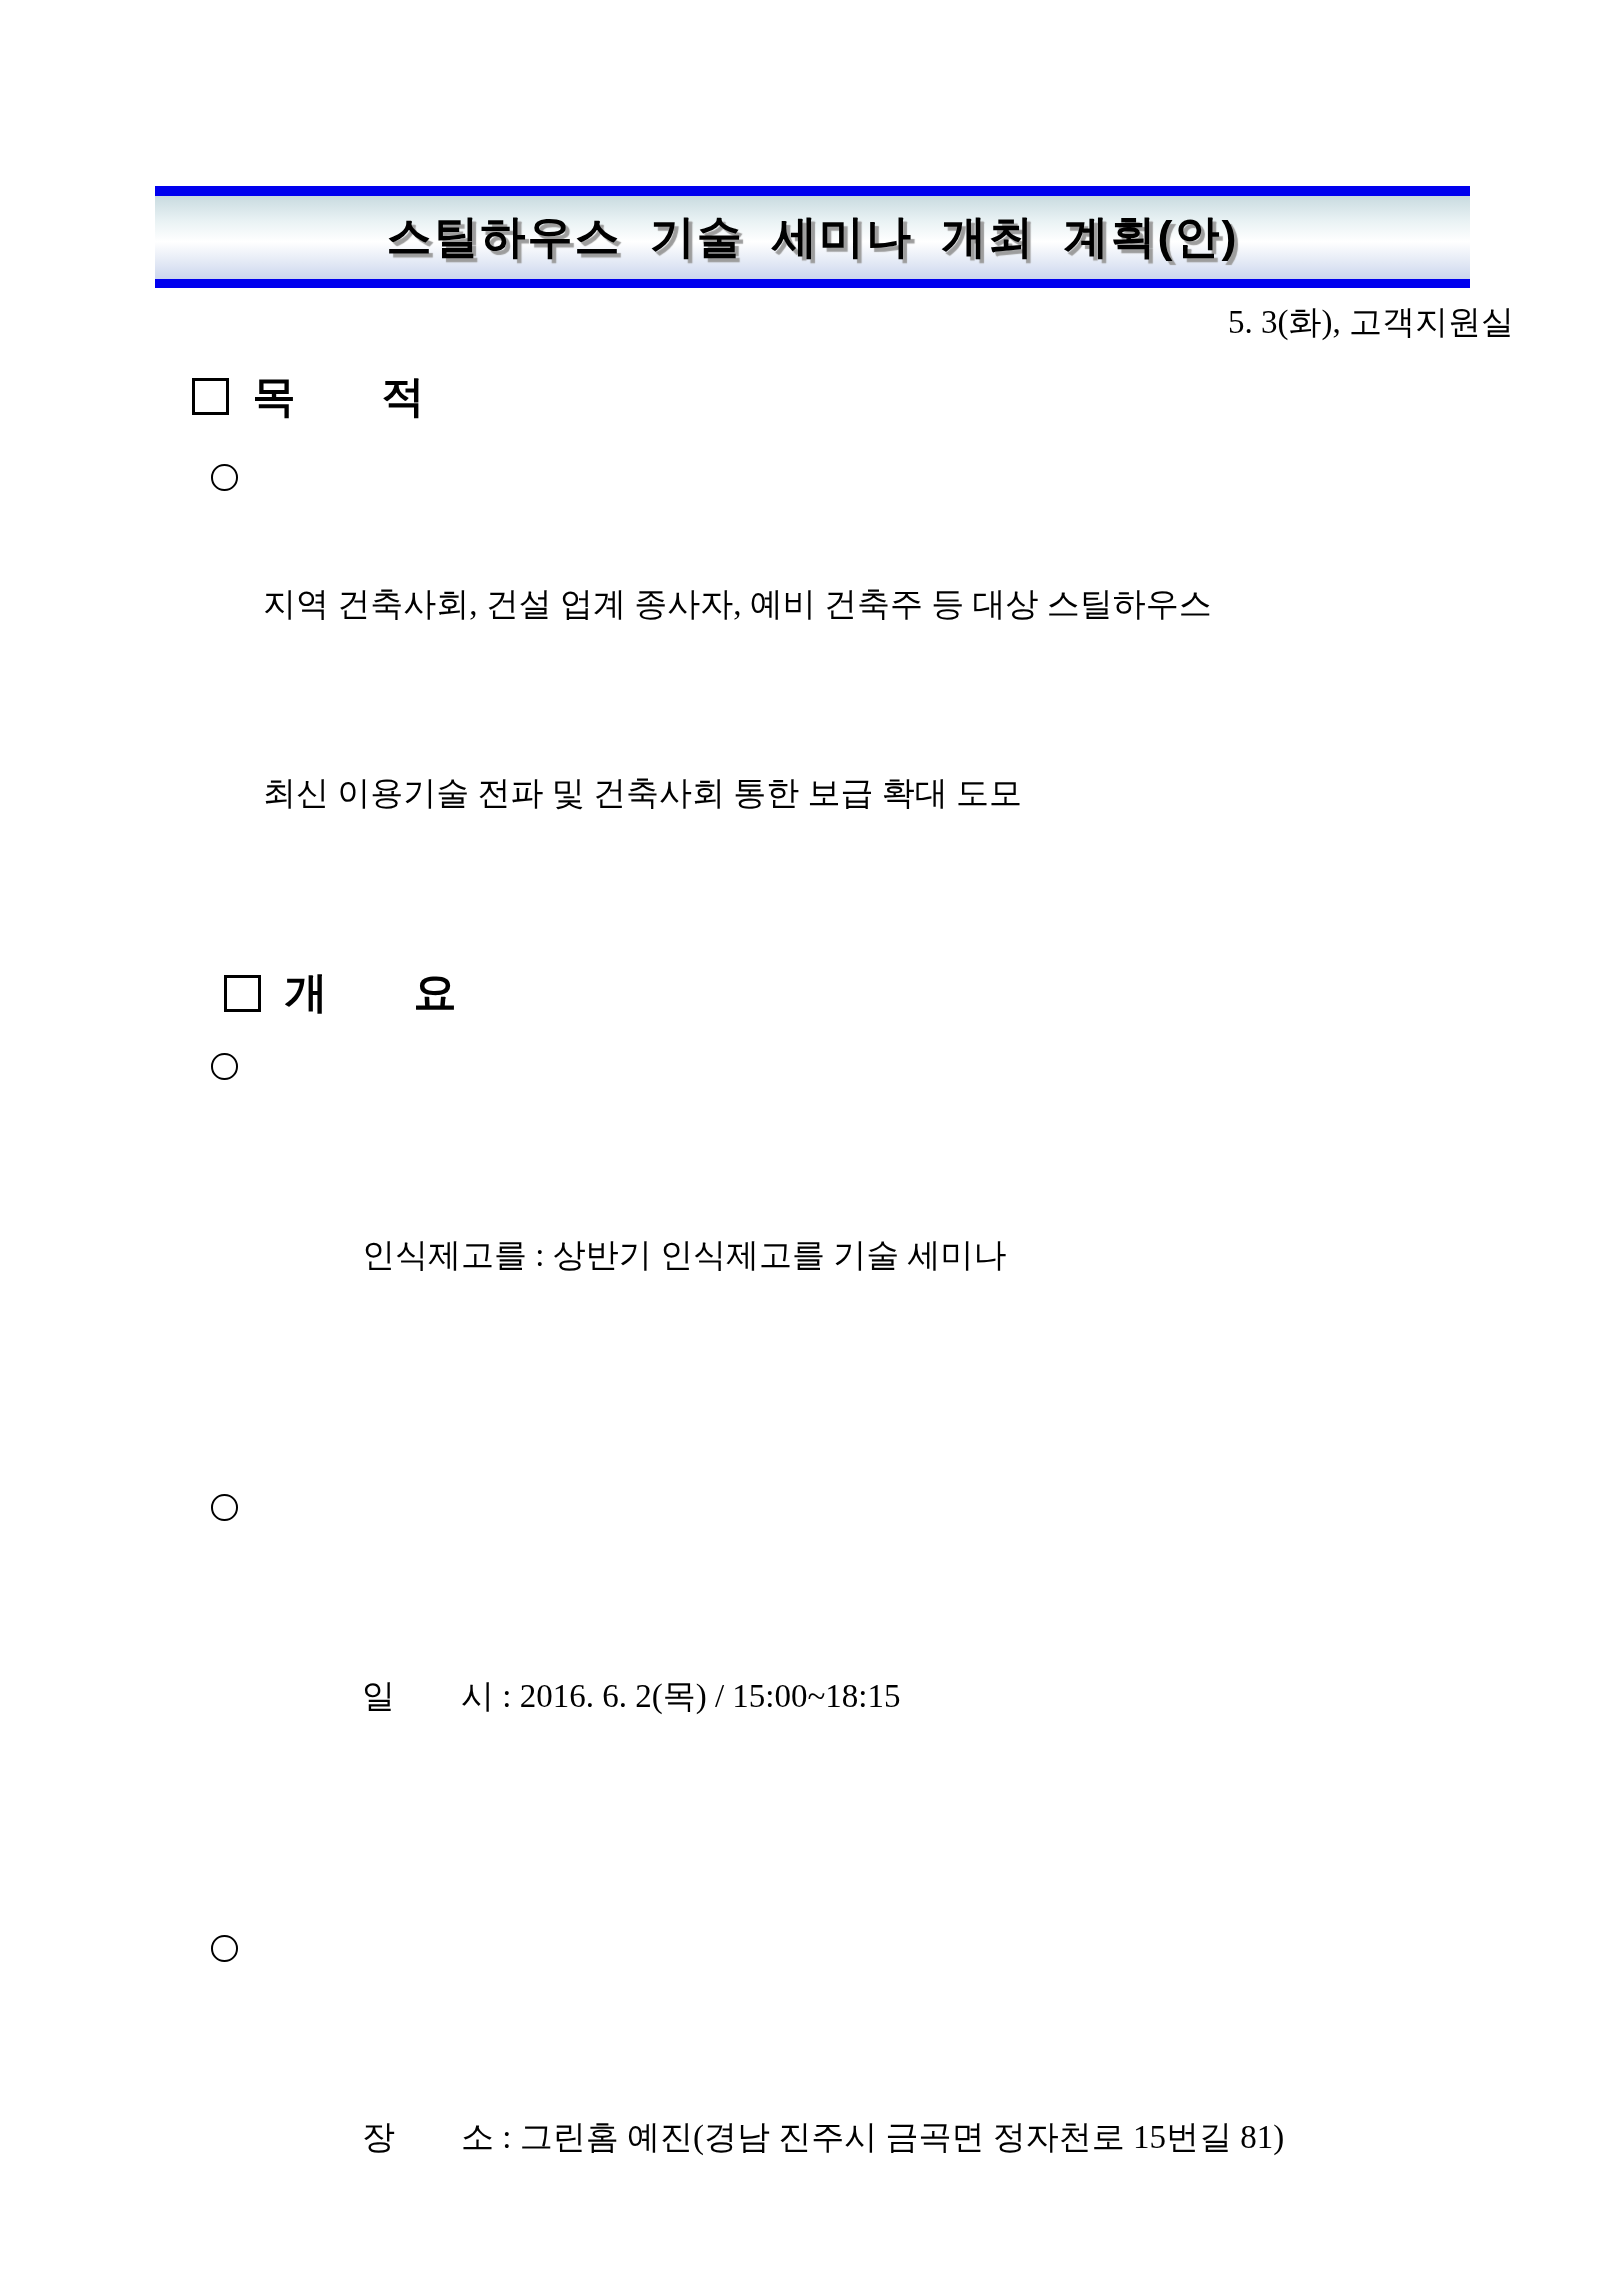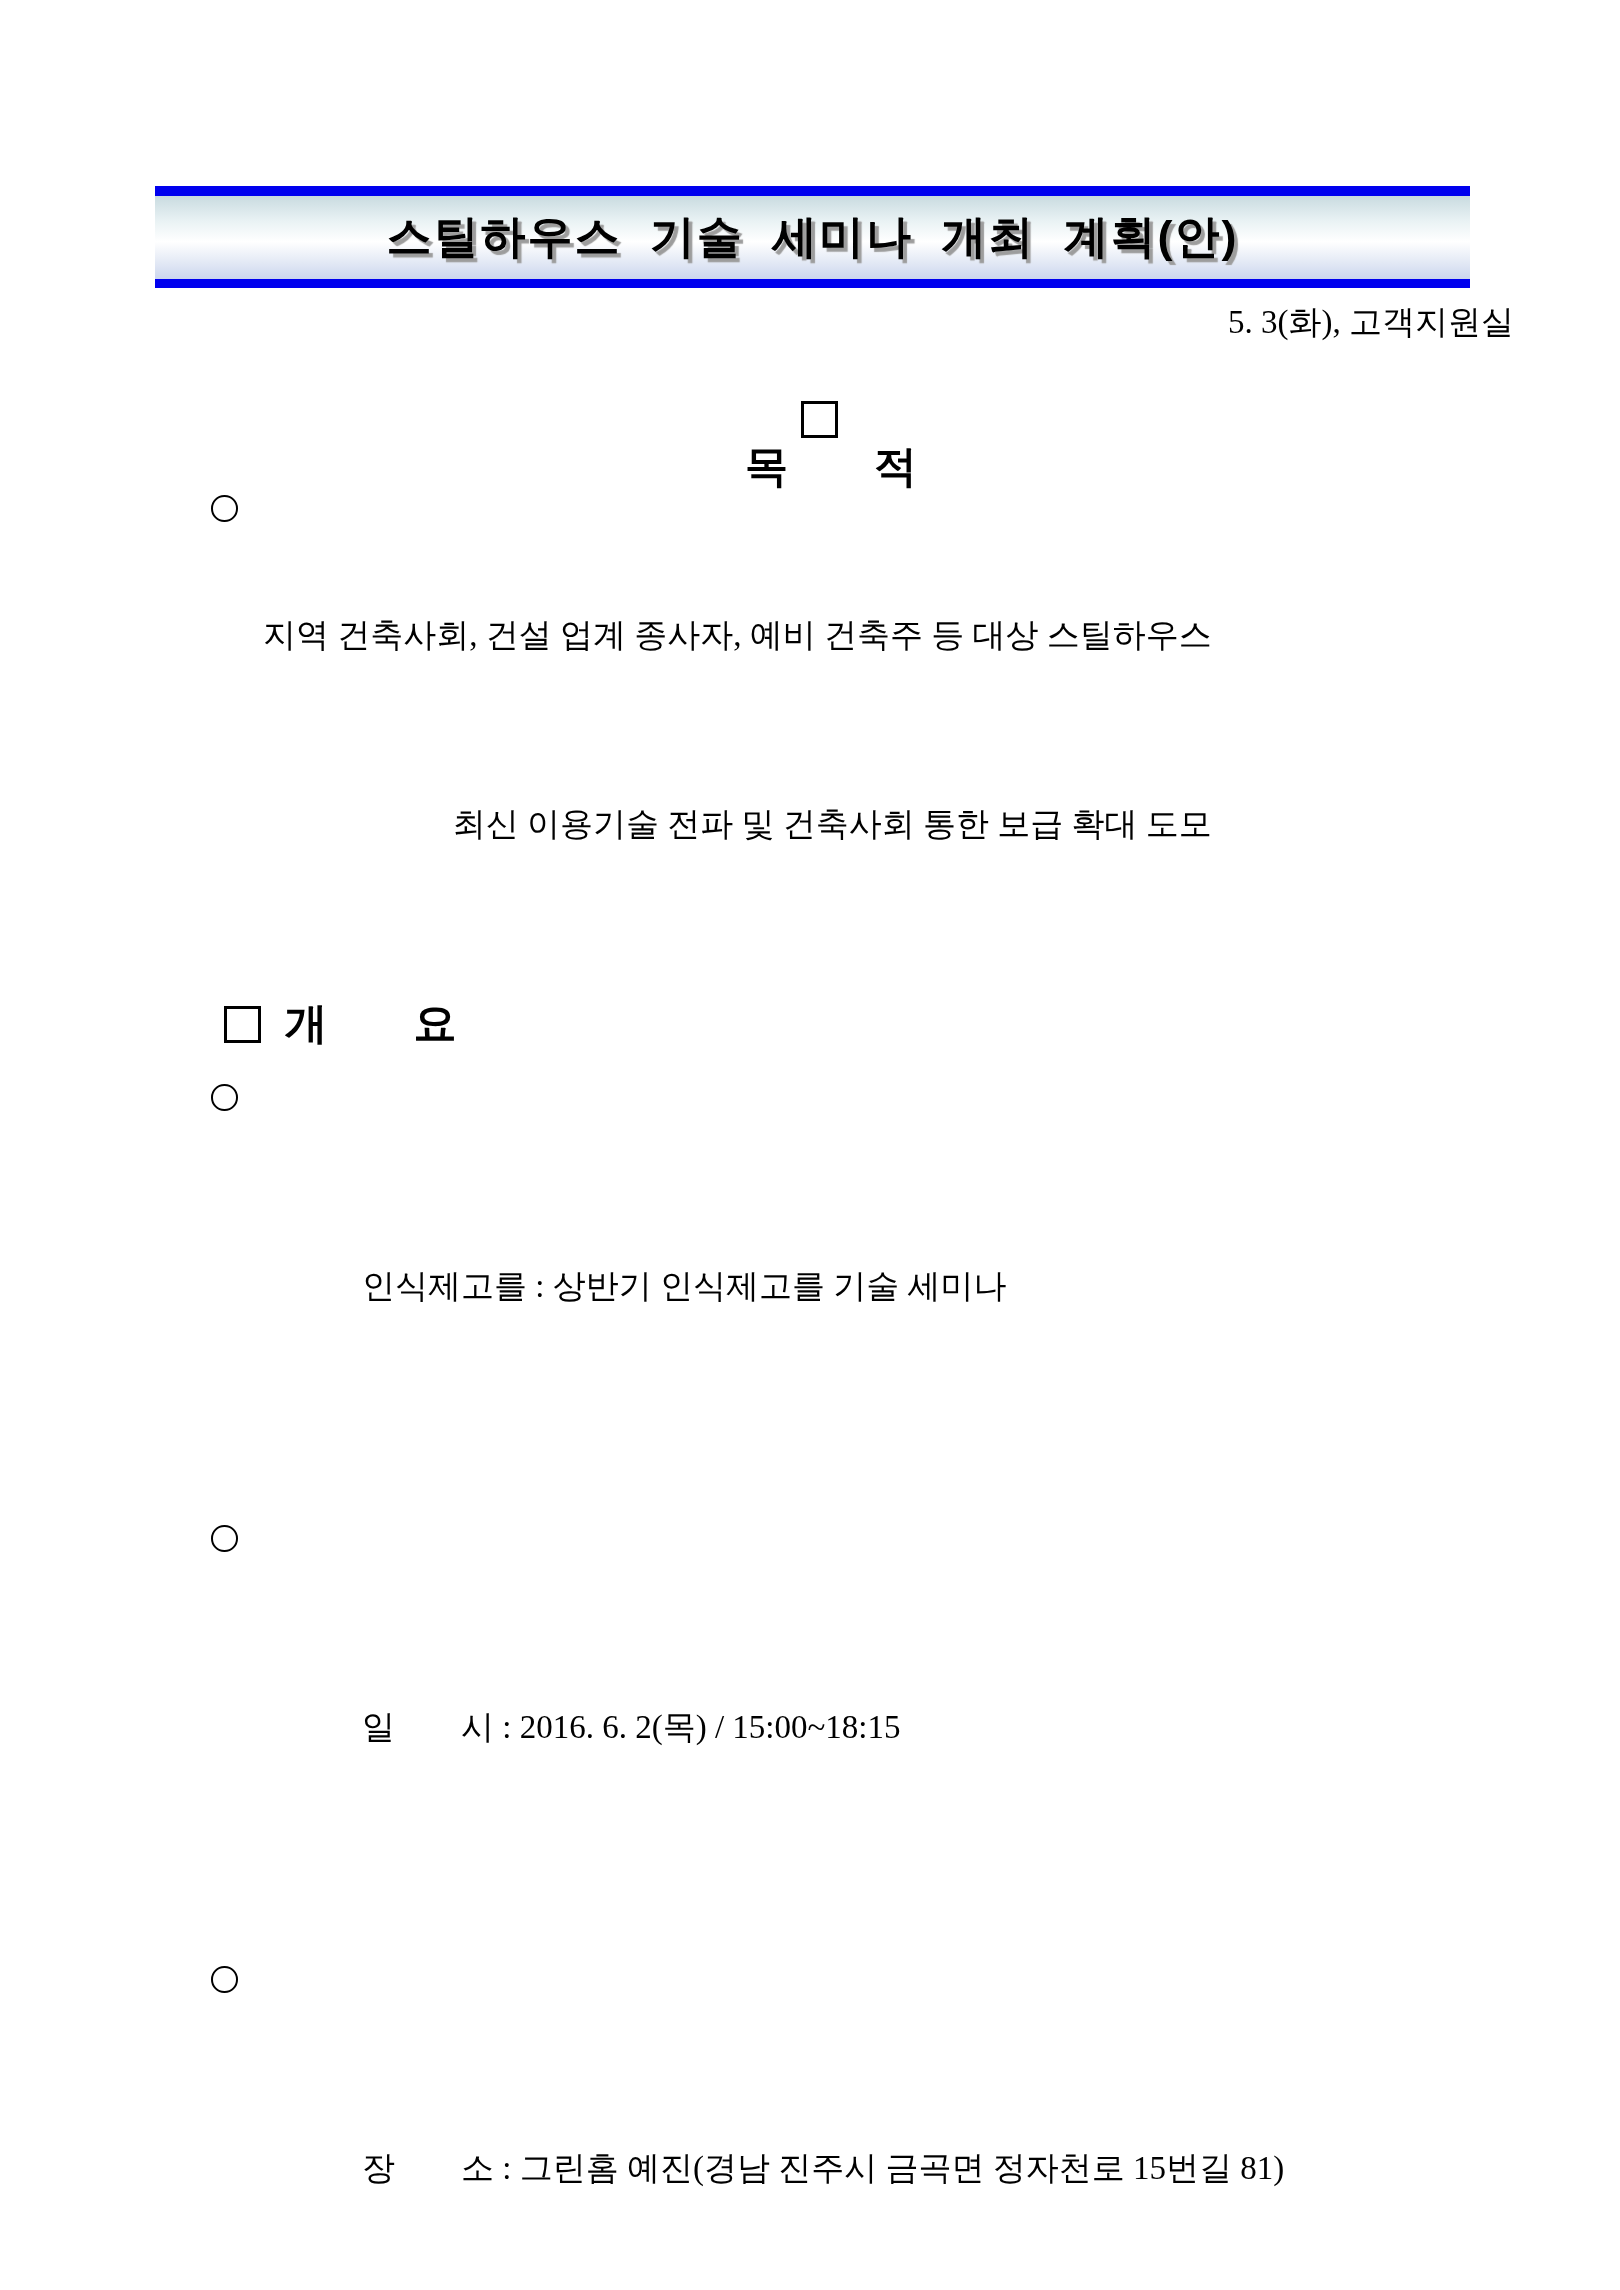--- a/index.html
+++ b/index.html
@@ -54,38 +54,38 @@
     font-size:43px;
     white-space:pre;
   }
   .sq-bullet {
     width:37px; height:37px;
     border:3.9px solid #000;
     margin-right:23.5px;
     flex:none;
     background:#fff;
   }
-  .h-purpose { margin-top:57px;flex-direction:column; }
+  .h-purpose { margin-top:26px; }
   .h-overview { margin-top:16px;padding-left:32px; }
 
   .o-item {
     display:flex;
     margin-left:64px;
     font-size:33px;
     line-height:63px;
   }
   .o-bullet {
     width:26.5px; height:26.5px;
     border:2.9px solid #000;
     border-radius:50%;
     flex:none;
     margin:17.6px 25.5px 0 0;
     background:#fff;
   }
-  .o-text { white-space:pre-wrap;text-align:right; }
+  .o-text { white-space:pre-wrap; }
   .purpose-block { margin-top:23.5px; }
   .purpose-block .o-text div { white-space:pre-wrap; }
   .overview-list { margin-top:15.7px; }
   .item-label { white-space:pre-wrap; }
   .item-value { white-space:pre-wrap; }
 </style>
 </head>
 <body>
 
 <div class="page">

